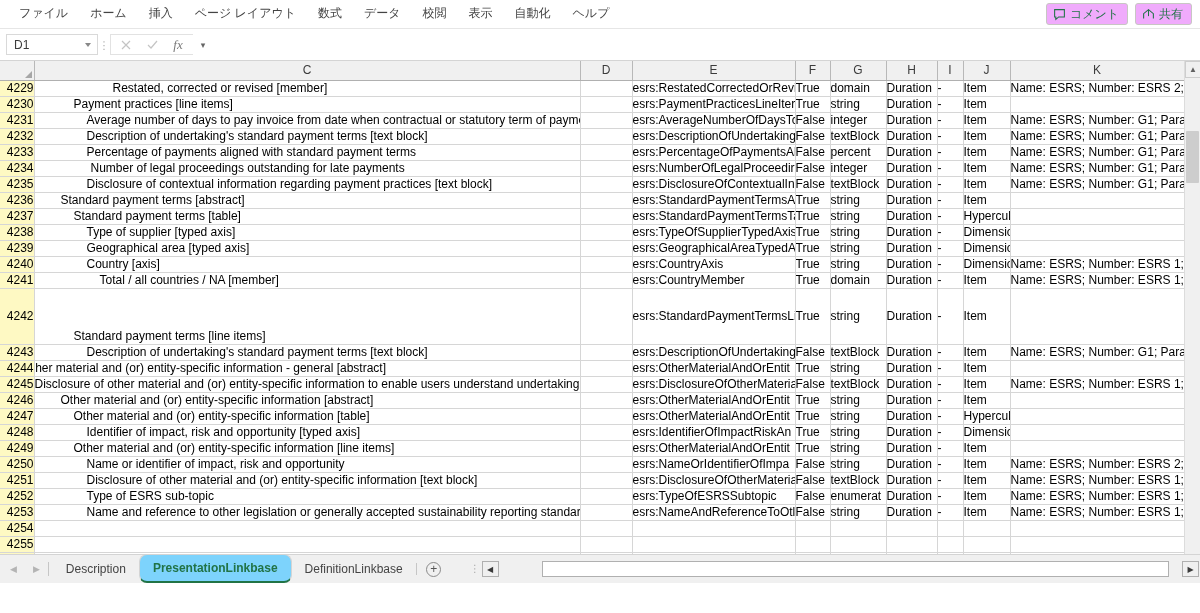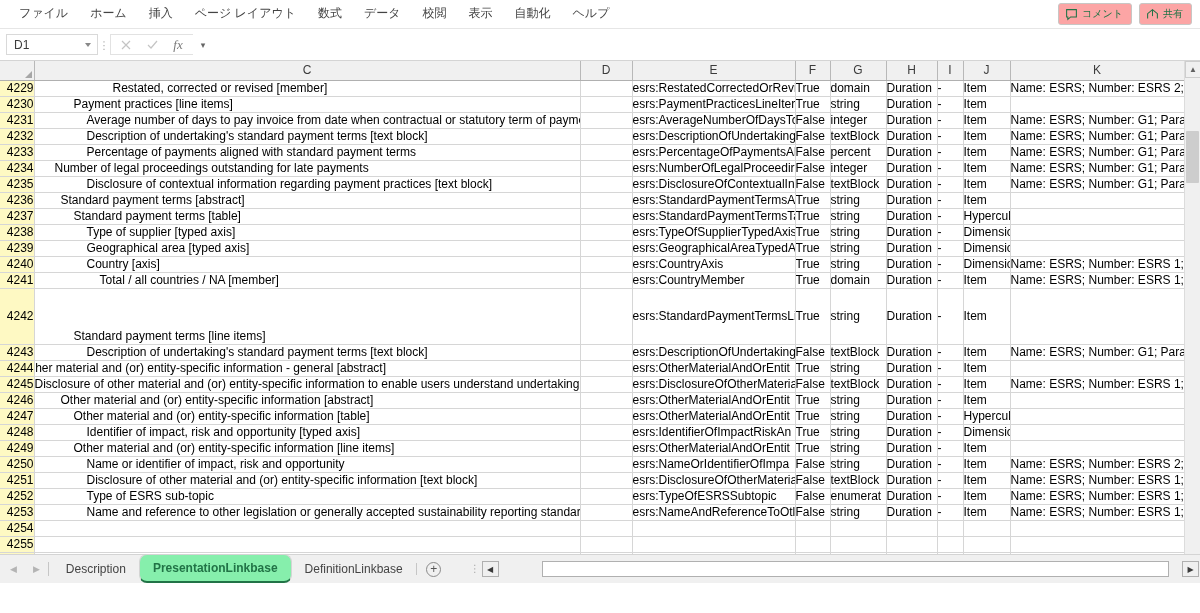--- a/index.html
+++ b/index.html
@@ -36,23 +36,23 @@
     display: flex;
     gap: 7px;
     align-items: center;
   }
   .rb-btn {
     display: flex;
     align-items: center;
     gap: 4px;
     border: 1px solid #c8c6c4;
     border-radius: 3px;
-    background: #fca5a5;
+    background: #f0abfc;
     color: #217346;
-    font-size: 10px;
+    font-size: 12px;
     padding: 3px 8px 3px 6px;
     height: 22px;
     white-space: nowrap;
   }
   .rb-btn svg { display:block; }
 
   
   #formula-bar {
     height: 32px;
     background: #ffffff;
@@ -243,21 +243,21 @@
   #tabs { display: flex; align-items: stretch; }
   .sheet-tab {
     display: flex; align-items: center;
     padding: 0 13px;
     font-size: 12px;
     color: #444444;
     background: #f0f0f0;
     white-space: nowrap;
   }
   .sheet-tab.active {
-    background: #86efac;
+    background: #7dd3fc;
     color: #217346;
     font-weight: bold;
     border-top: 1px solid #d4d4d4;
     border-left: 1px solid #d4d4d4;
     border-right: 1px solid #d4d4d4;
     border-bottom: 2px solid #217346;
     margin-top: -1px;
     border-radius: 8px;
   }
   .tab-divider { width:1px; background:#c6c6c6; margin: 8px 0; }
@@ -447,21 +447,21 @@
           <td class="cell"><span class="txt">esrs:PercentageOfPaymentsAl</span></td>
           <td class="cell"><span class="txt">False</span></td>
           <td class="cell"><span class="txt">percent</span></td>
           <td class="cell"><span class="txt">Duration</span></td>
           <td class="cell" style="text-align: left;"><span class="txt">-</span></td>
           <td class="cell"><span class="txt">Item</span></td>
           <td class="cell"><span class="txt">Name: ESRS; Number: G1; Paragra</span></td>
         </tr>
         <tr>
           <td class="rowhead">4234</td>
-          <td class="cell"><span class="txt" style="padding-left: 20px;">Number of legal proceedings outstanding for late payments</span></td>
+          <td class="cell"><span class="txt" style="padding-left: 56px;">Number of legal proceedings outstanding for late payments</span></td>
           <td class="cell"></td>
           <td class="cell"><span class="txt">esrs:NumberOfLegalProceedir</span></td>
           <td class="cell"><span class="txt">False</span></td>
           <td class="cell"><span class="txt">integer</span></td>
           <td class="cell"><span class="txt">Duration</span></td>
           <td class="cell" style="text-align: left;"><span class="txt">-</span></td>
           <td class="cell"><span class="txt">Item</span></td>
           <td class="cell"><span class="txt">Name: ESRS; Number: G1; Paragra</span></td>
         </tr>
         <tr>

